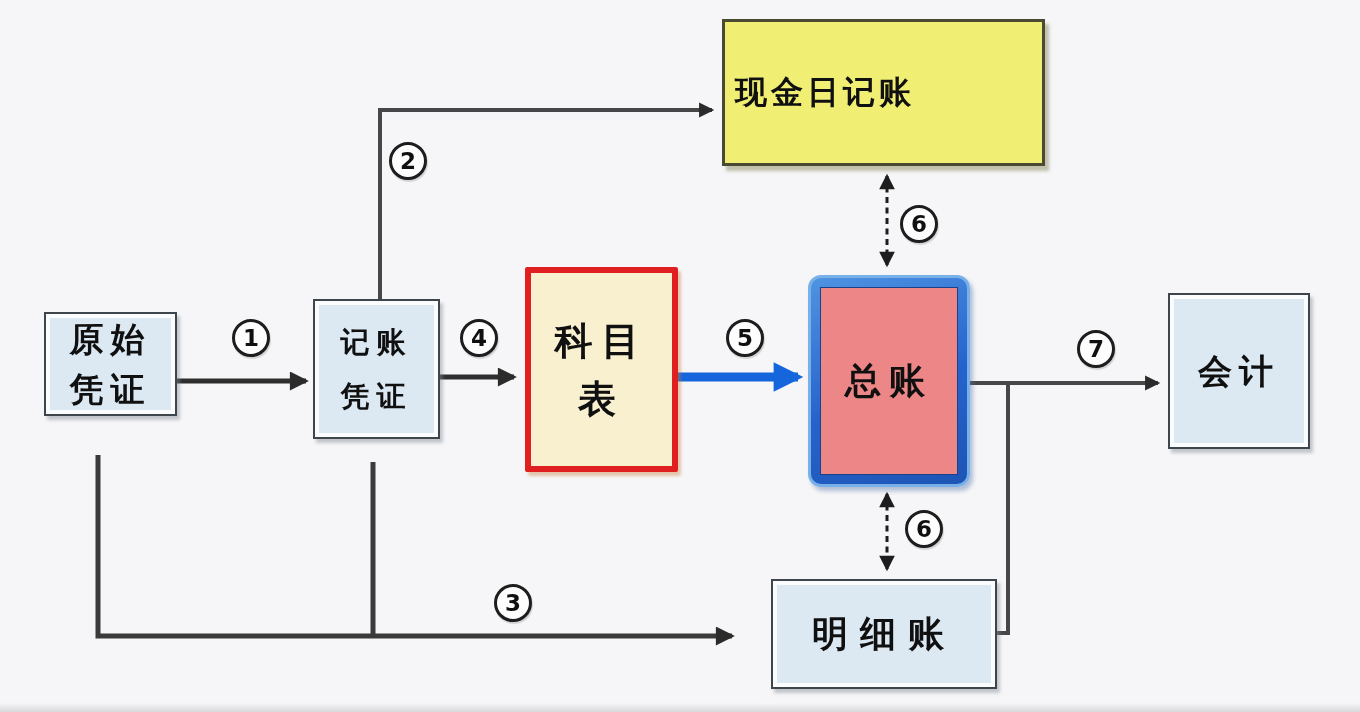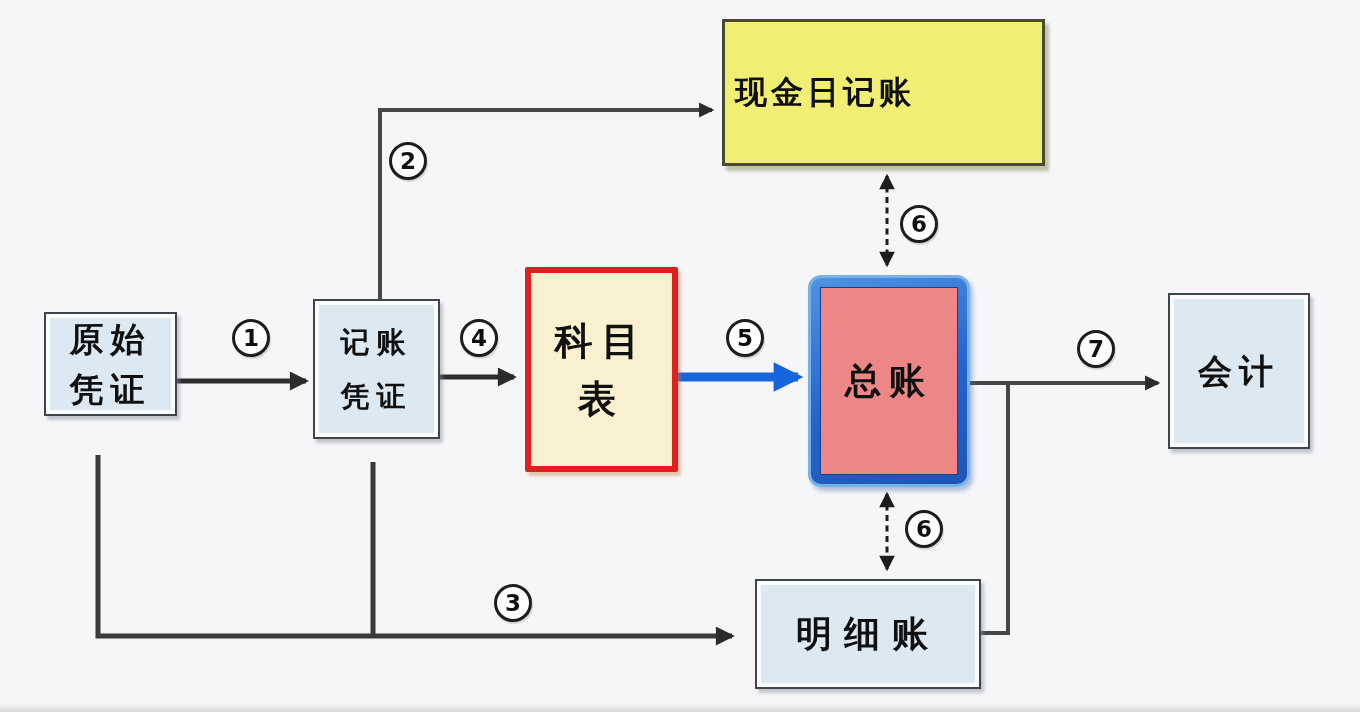--- a/index.html
+++ b/index.html
@@ -137,21 +137,21 @@
       <span>总账</span>
     </div>
   </div>
 
   <div class="node blue" style="left:1168px;top:293px;width:142px;height:156px;font-size:34px;line-height:52px;letter-spacing:7px;">
     <div class="t">
       <span>会计</span>
     </div>
   </div>
 
-  <div class="node blue" style="left:755px;top:579px;width:226px;height:110px;font-size:36px;letter-spacing:12px;">
+  <div class="node blue" style="left:771px;top:579px;width:226px;height:110px;font-size:36px;letter-spacing:12px;">
     <div class="t">
       <span>明细账</span>
     </div>
   </div>
 
   <div class="badge" style="left:232px;top:319px;">
     <span>1</span>
   </div>
   <div class="badge" style="left:389px;top:142px;">
     <span>2</span>

